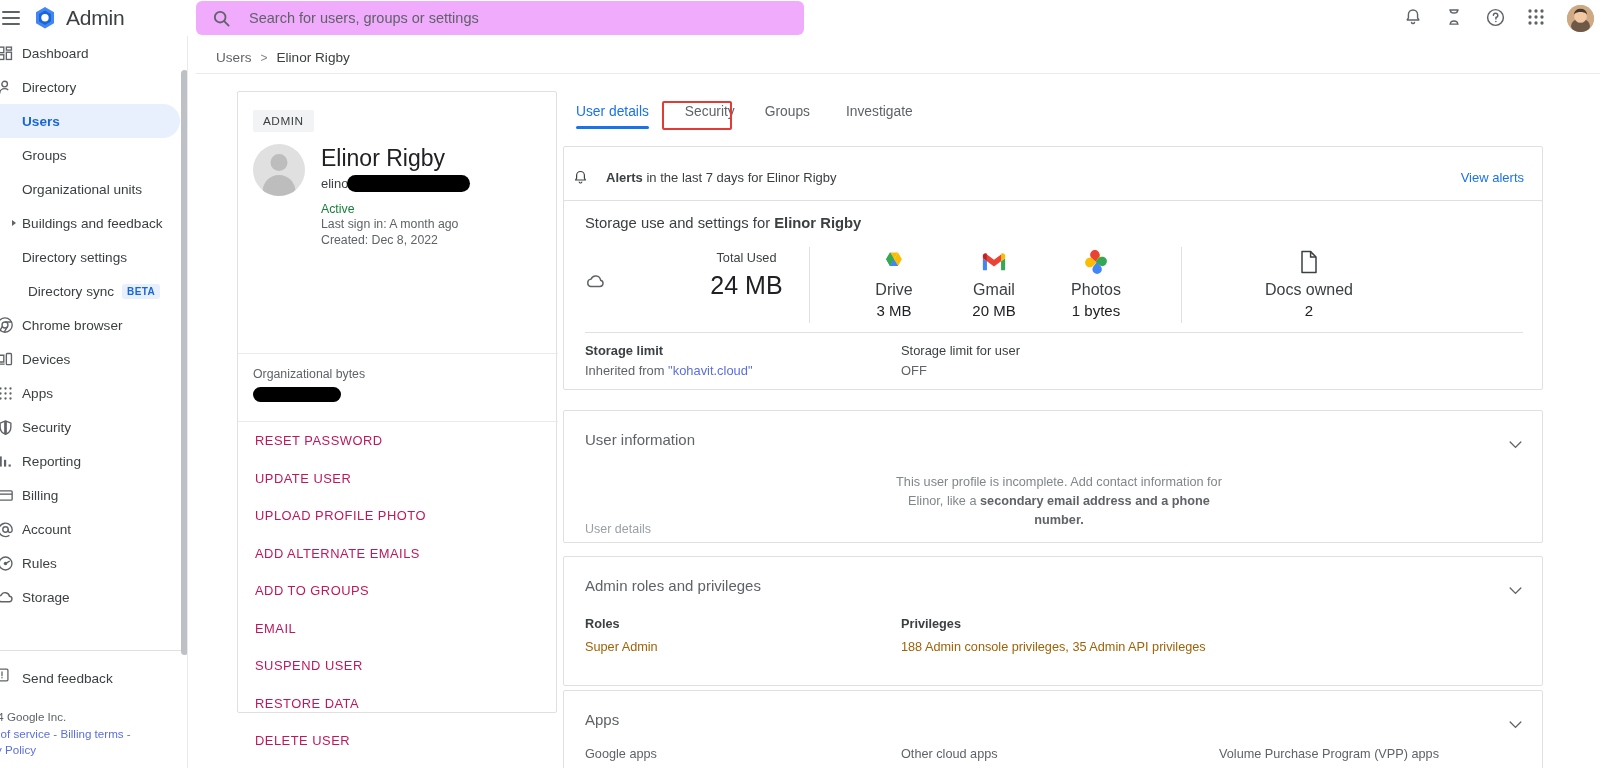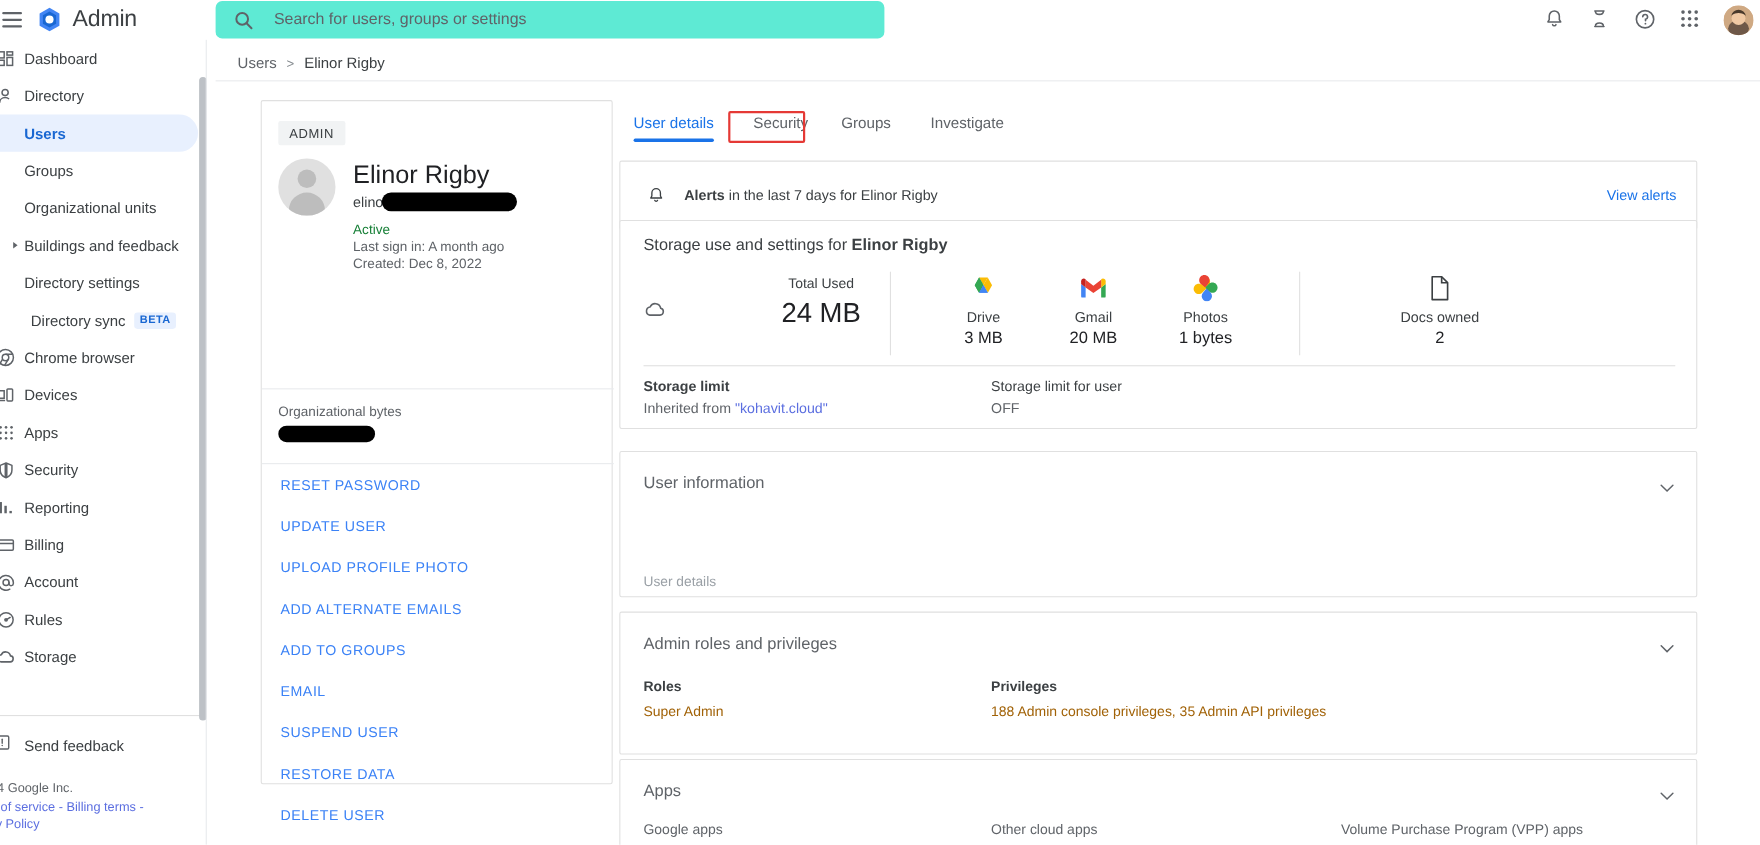--- a/index.html
+++ b/index.html
@@ -24,21 +24,21 @@
   }
   .hamburger span { display: block; height: 2px; background: #5f6368; border-radius: 1px; }
   .brandwrap { display: flex; align-items: center; width: 152px; }
   .logo-hex { width: 26px; height: 26px; position: relative; }
   .brand-text {
     font-size: 21px; color: #3c4043; letter-spacing: -0.2px; margin-left: 8px;
     font-family: "Liberation Sans", sans-serif;
   }
   .searchbar {
     position: absolute; left: 196px; top: 1px;
-    width: 608px; height: 34px; background: #5eead4; border-radius: 6px;
+    width: 608px; height: 34px; background: #f0abfc; border-radius: 6px;
     display: flex; align-items: center; padding-left: 16px; cursor: text;
   }
   .searchbar .si { width: 19px; height: 19px; flex: 0 0 auto; }
   .searchbar input {
     border: none; outline: none; background: transparent; margin-left: 18px;
     font-size: 14.5px; color: #3c4043; width: 520px;
     font-family: "Liberation Sans", sans-serif;
   }
   .searchbar input::placeholder { color: #5f6368; }
   .top-right {
@@ -137,21 +137,21 @@
   .pf-email-vis { font-size: 13px; color: #3c4043; }
   .redact { background: #000; border-radius: 9px; display: inline-block; }
   .pf-status { color: #188038; font-size: 12.3px; margin-top: 10px; }
   .pf-meta { color: #5f6368; font-size: 12.3px; line-height: 16px; }
   .card-div { position: absolute; left: 0; width: 320px; height: 1px; background: #e8eaed; }
   .ou-label { position: absolute; left: 15px; top: 275px; font-size: 12.3px; color: #5f6368; }
   .ou-value { position: absolute; left: 15px; top: 295px; }
   .actions { position: absolute; left: 0; top: 330px; width: 320px; }
   .action-item {
     height: 37.5px; display: flex; align-items: center; padding-left: 17px;
-    font-size: 12.9px; color: #3b82f6; letter-spacing: 0.5px; cursor: pointer;
+    font-size: 12.9px; color: #be185d; letter-spacing: 0.5px; cursor: pointer;
   }
 
   
   .tabs {
     position: absolute; left: 576px; top: 100px; display: flex; align-items: flex-start; gap: 0;
   }
   .tab {
     font-size: 13.8px; color: #5f6368; cursor: pointer; padding: 4px 0 10px 0;
     margin-right: 36px; position: relative; white-space: nowrap;
   }
@@ -165,21 +165,21 @@
     position: absolute; left: 662px; top: 101px; width: 70px; height: 29px;
     border: 2.5px solid #e53935; border-radius: 2px; pointer-events: none; z-index: 20;
   }
 
   .panel {
     position: absolute; left: 563px; background: #fff;
     border: 1px solid #e0e0e0; border-radius: 2px;
   }
   .alerts-panel {
     top: 146px; width: 980px; height: 63px; display: flex; align-items: center;
-    padding: 0 18px 0 24px;
+    padding: 0 18px 0 8px;
     justify-content: flex-end;
   }
   .bell-ic { width: 17px; height: 17px; color: #3c4043; flex: 0 0 auto; }
   .alerts-text { margin-left: 17px; font-size: 13px; color: #3c4043; }
   .alerts-text b { font-weight: bold; }
   .view-alerts {
     margin-left: auto; color: #1a73e8; font-size: 13px; cursor: pointer; font-weight: 500;
   }
 
   .storage-panel { top: 200px; width: 980px; height: 190px; }
@@ -189,21 +189,21 @@
   .storage-title b { font-weight: bold; }
   .cloud-ic { position: absolute; left: 21px; top: 70px; width: 21px; height: 21px; color: #5f6368; }
   .total-used {
     position: absolute; left: 95px; top: 50px; width: 175px; text-align: center;
   }
   .tu-label { font-size: 12.7px; color: #3c4043; }
   .tu-value { font-size: 25px; color: #202124; margin-top: 6px; }
   .vdiv { position: absolute; width: 1px; background: #e0e0e0; }
   .app-col { position: absolute; top: 48px; width: 96px; text-align: center; }
   .app-ic { height: 26px; display: flex; align-items: center; justify-content: center; }
-  .app-name { font-size: 13px; color: #3c4043; margin-top: 6px; }
+  .app-name { font-size: 16px; color: #3c4043; margin-top: 6px; }
   .app-val { font-size: 15px; color: #202124; margin-top: 3px; }
   .hdiv { position: absolute; left: 21px; width: 938px; height: 1px; background: #e0e0e0; }
   .lim-block { position: absolute; }
   .lim-label { font-size: 12.9px; color: #3c4043; font-weight: bold; }
   .lim-label.reg { font-weight: normal; }
   .lim-value { font-size: 12.9px; color: #5f6368; margin-top: 5px; }
   .lim-value a { color: #5b6ee0; text-decoration: none; }
 
   .sec-panel { width: 980px; }
   .sec-head {
@@ -629,20 +629,24 @@
     </div>
   </div>
 
   <div class="panel sec-panel" style="top:410px;height:133px;">
     <div class="sec-head">User information</div>
     <span class="chev">
       <svg width="13" height="8" viewBox="0 0 14 9" fill="none" stroke="#5f6368" stroke-width="1.5">
         <path d="M1 1.2L7 7.2l6-6" stroke-linecap="round"></path>
       </svg>
     </span>
+    <div class="incomplete-msg">
+      <span>This user profile is incomplete. Add contact information for</span>
+      <span>Elinor, like a </span><b>secondary email address and a phone number.</b>
+    </div>
     <div class="ud-sub">User details</div>
   </div>
 
   <div class="panel sec-panel" style="top:556px;height:130px;">
     <div class="sec-head">Admin roles and privileges</div>
     <span class="chev">
       <svg width="13" height="8" viewBox="0 0 14 9" fill="none" stroke="#5f6368" stroke-width="1.5">
         <path d="M1 1.2L7 7.2l6-6" stroke-linecap="round"></path>
       </svg>
     </span>

